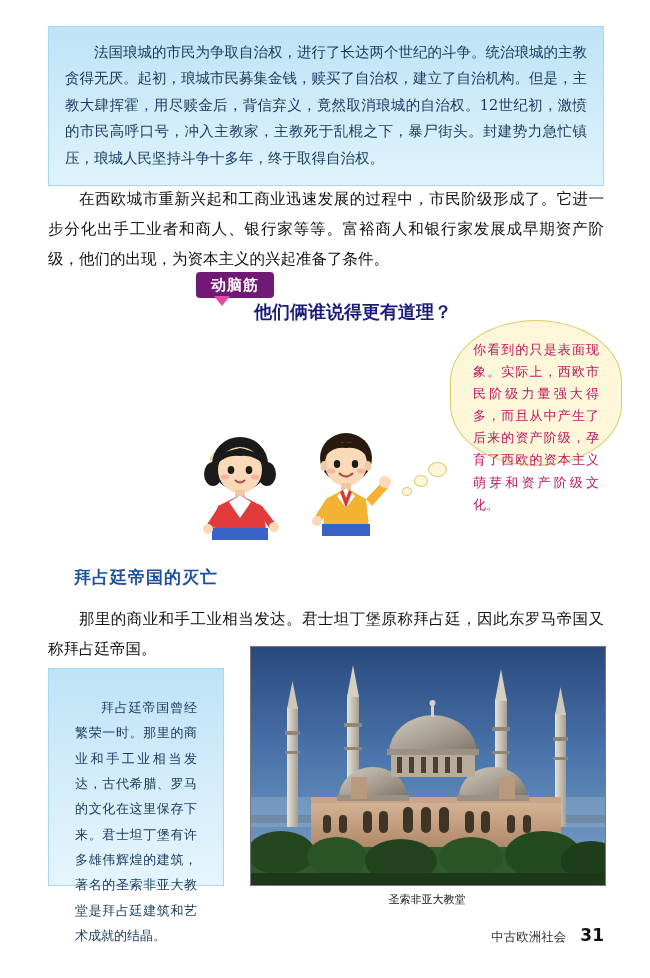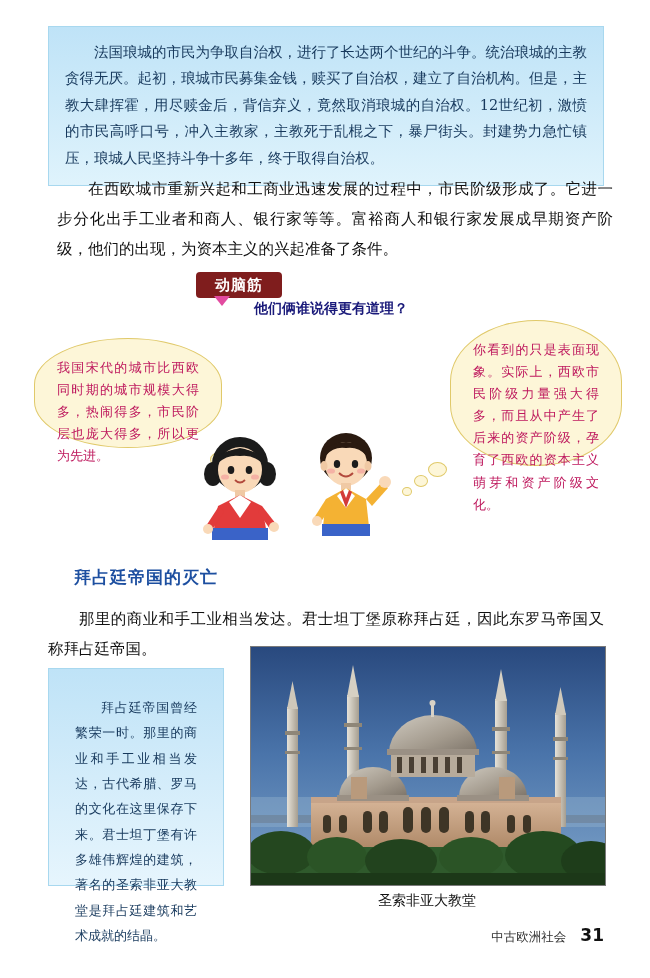--- a/index.html
+++ b/index.html
@@ -50,31 +50,31 @@
     left: 48px;
     width: 556px;
     box-sizing: border-box;
     font-size: 15.5px;
     line-height: 1.95;
     text-align: justify;
     text-indent: 2em;
     color: #111;
     font-family: "DejaVu Serif", "Liberation Serif", serif;
   }
-  #para-market { top: 174px; margin-left: 9px; }
+  #para-market { top: 184px; }
   #para-east-rome { top: 604px; }
 
   
   .think-badge {
     position: absolute;
     left: 196px;
     top: 272px;
-    width: 86px;
+    width: 78px;
     height: 26px;
-    background: #7f1d1d;
+    background: #701a75;
     border-radius: 4px;
     color: #ffffff;
     font-size: 15px;
     font-weight: bold;
     letter-spacing: 1px;
     display: flex;
     align-items: center;
     justify-content: center;
     font-family: "DejaVu Sans", "Liberation Sans", sans-serif;
   }
@@ -85,21 +85,21 @@
     width: 0; height: 0;
     border-left: 8px solid transparent;
     border-right: 8px solid transparent;
     border-top: 10px solid #e24ba0;
   }
   .think-question {
     position: absolute;
     left: 254px;
     top: 300px;
     width: 250px;
-    font-size: 14px;
+    font-size: 18px;
     color: #1a1a7a;
     font-weight: bold;
     font-family: "DejaVu Serif", "Liberation Serif", serif;
   }
 
   
   .bubble {
     position: absolute;
     box-sizing: border-box;
     background: #fdf6d8;
@@ -188,21 +188,21 @@
     border: 1px solid #7a7a7a;
     overflow: hidden;
     background: #2f4f7a;
   }
   .photo-caption {
     position: absolute;
     left: 250px;
     top: 892px;
     width: 354px;
     text-align: center;
-    font-size: 14px;
+    font-size: 11px;
     color: #111;
     font-family: Liberation Sans, sans-serif;
   }
 
   
   .footer {
     position: absolute;
     right: 46px;
     bottom: 32px;
     display: flex;
@@ -229,21 +229,20 @@
   <div class="quote-box">
     <p>法国琅城的市民为争取自治权，进行了长达两个世纪的斗争。统治琅城的主教贪得无厌。起初，琅城市民募集金钱，赎买了自治权，建立了自治机构。但是，主教大肆挥霍，用尽赎金后，背信弃义，竟然取消琅城的自治权。12世纪初，激愤的市民高呼口号，冲入主教家，主教死于乱棍之下，暴尸街头。封建势力急忙镇压，琅城人民坚持斗争十多年，终于取得自治权。</p>
   </div>
 
   <div class="body-para" id="para-market">在西欧城市重新兴起和工商业迅速发展的过程中，市民阶级形成了。它进一步分化出手工业者和商人、银行家等等。富裕商人和银行家发展成早期资产阶级，他们的出现，为资本主义的兴起准备了条件。</div>
 
   <div class="think-badge">动脑筋</div>
   <div class="think-bubble-tail"></div>
   <div class="think-question">他们俩谁说得更有道理？</div>
 
-  <div class="bubble" id="bubble-left">我国宋代的城市比西欧同时期的城市规模大得多，热闹得多，市民阶层也庞大得多，所以更为先进。</div>
   <div class="bubble-dots" id="dots-left" style="left:210px; top:452px;">
     <span></span>
       <span></span>
       <span></span>
   </div>
 
   <div class="bubble" id="bubble-right">你看到的只是表面现象。实际上，西欧市民阶级力量强大得多，而且从中产生了后来的资产阶级，孕育了西欧的资本主义萌芽和资产阶级文化。</div>
   <div class="bubble-dots" id="dots-right" style="left:398px; top:462px;">
     <span></span>
       <span></span>

